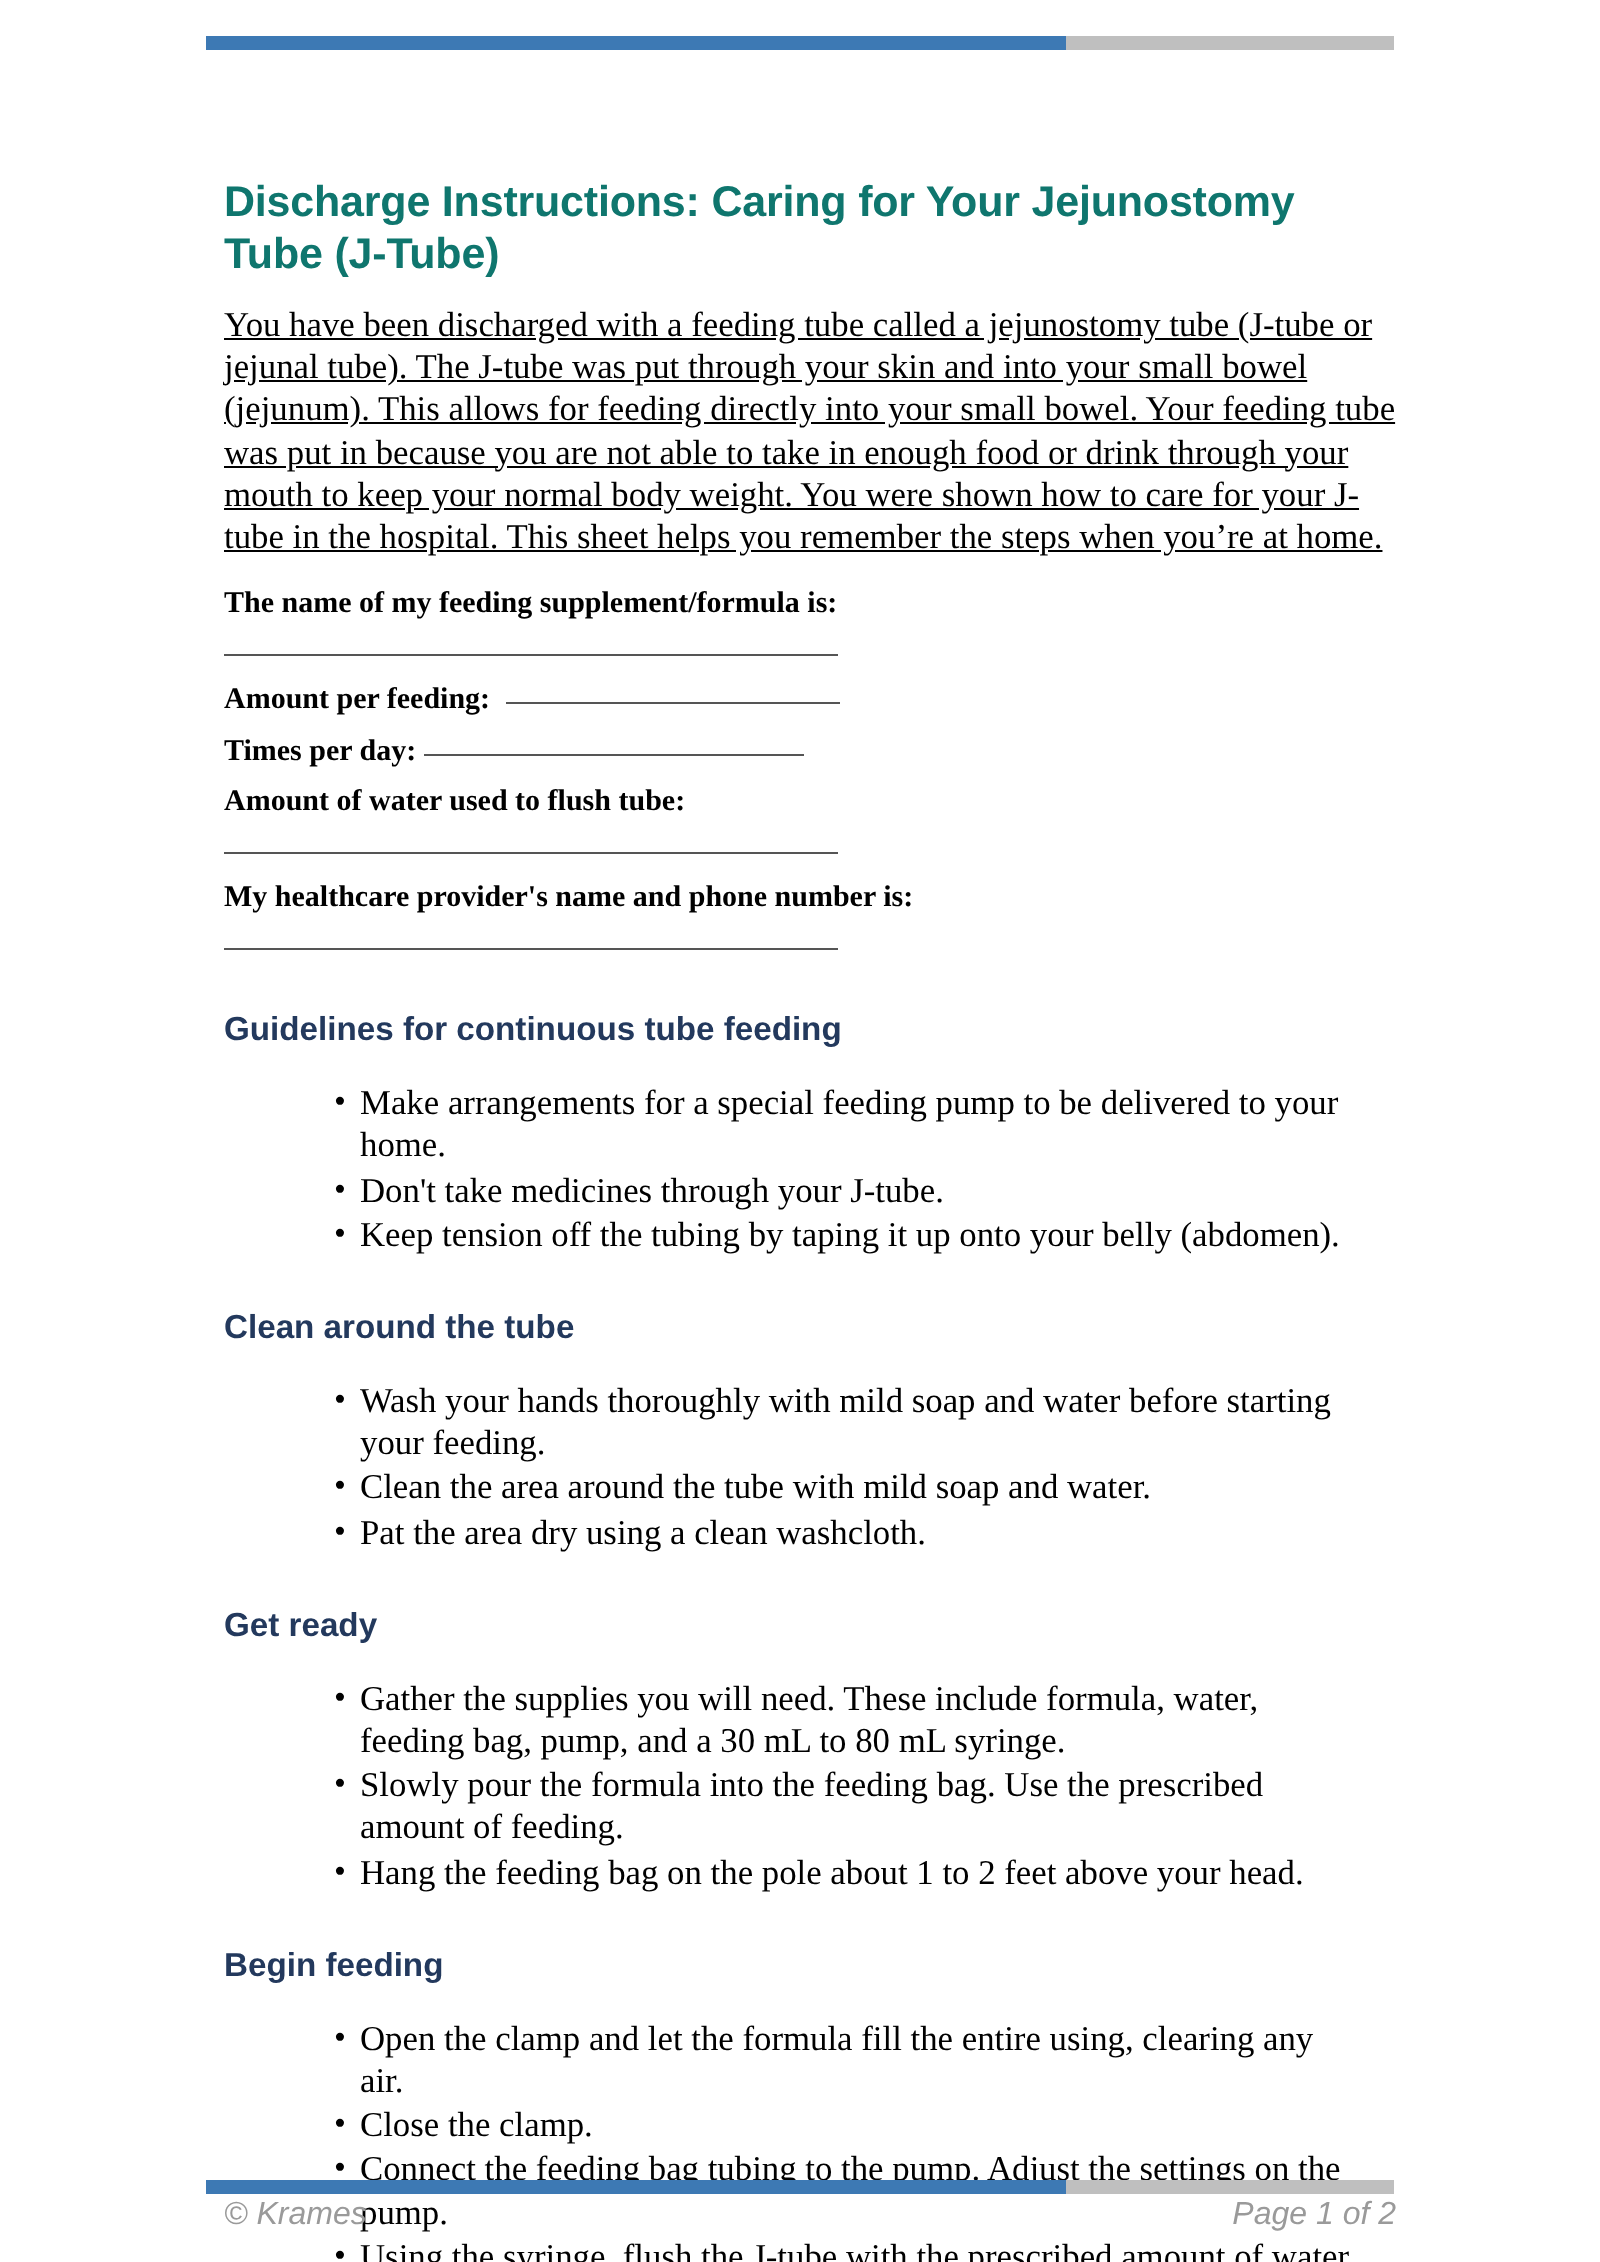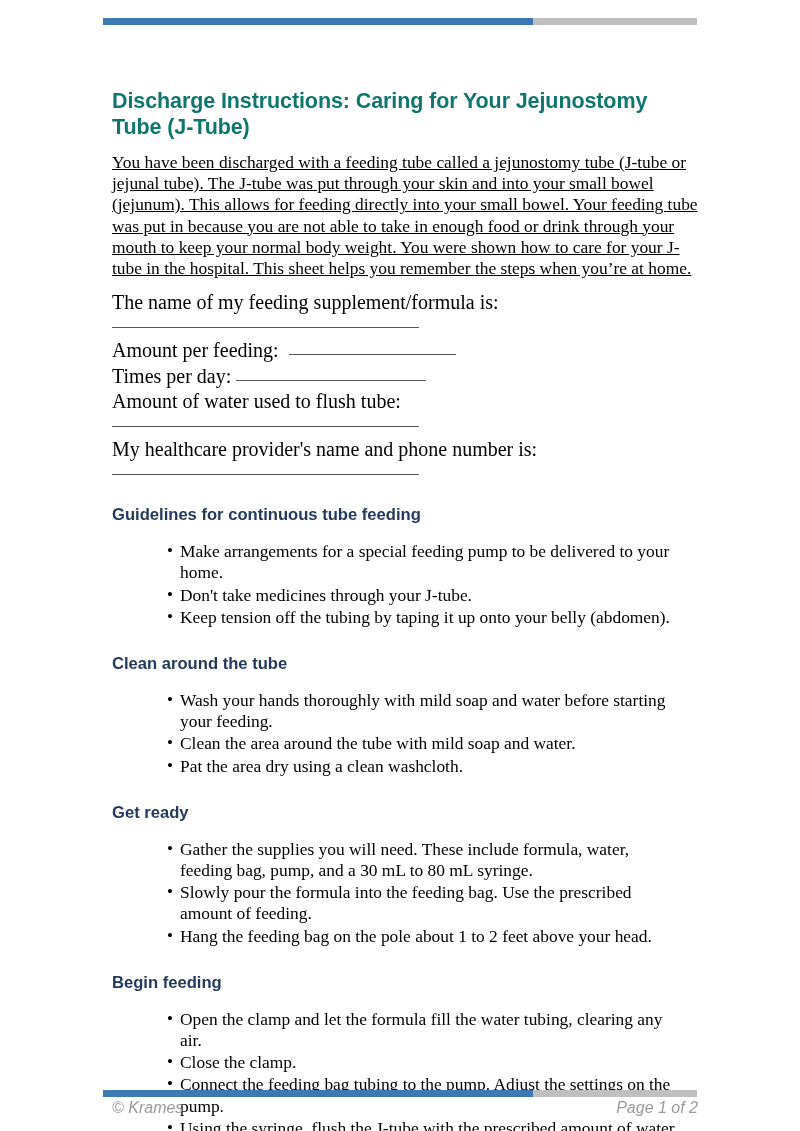--- a/index.html
+++ b/index.html
@@ -62,24 +62,25 @@
 
   p.body-para {
     font-size: 17.4px;
     line-height: 21.2px;
     margin: 0 0 13px 0;
     text-align: left;
     text-decoration: underline;
   }
 
   p.field-label {
-    font-size: 20px;
+    font-size: 15px;
     line-height: 21.2px;
     margin: 0 0 4px 0;
     white-space: pre;
+    font-weight: bold;
   }
 
   .blank-line {
     display: block;
     width: 307px;
     border-bottom: 1.2px solid #555555;
     height: 0;
     margin: 14px 0 12px 0;
   }
 
@@ -181,21 +182,21 @@
 
     <h2 class="section-title">Get ready</h2>
     <ul class="bullets">
       <li>Gather the supplies you will need. These include formula, water, feeding bag, pump, and a 30 mL to 80 mL syringe.</li>
       <li>Slowly pour the formula into the feeding bag. Use the prescribed amount of feeding.</li>
       <li>Hang the feeding bag on the pole about 1 to 2 feet above your head.</li>
     </ul>
 
     <h2 class="section-title">Begin feeding</h2>
     <ul class="bullets">
-      <li>Open the clamp and let the formula fill the water tubing, clearing any air.</li>
+      <li>Open the clamp and let the formula fill the entire using, clearing any air.</li>
       <li>Close the clamp.</li>
       <li>Connect the feeding bag tubing to the pump. Adjust the settings on the pump.</li>
       <li>Using the syringe, flush the J-tube with the prescribed amount of water.</li>
       <li>Connect the tubing of the feeding bag to the J-tube.</li>
     </ul>
 
   </div>
 
   <div class="rule rule-bottom">
     <div class="seg-blue"></div>

